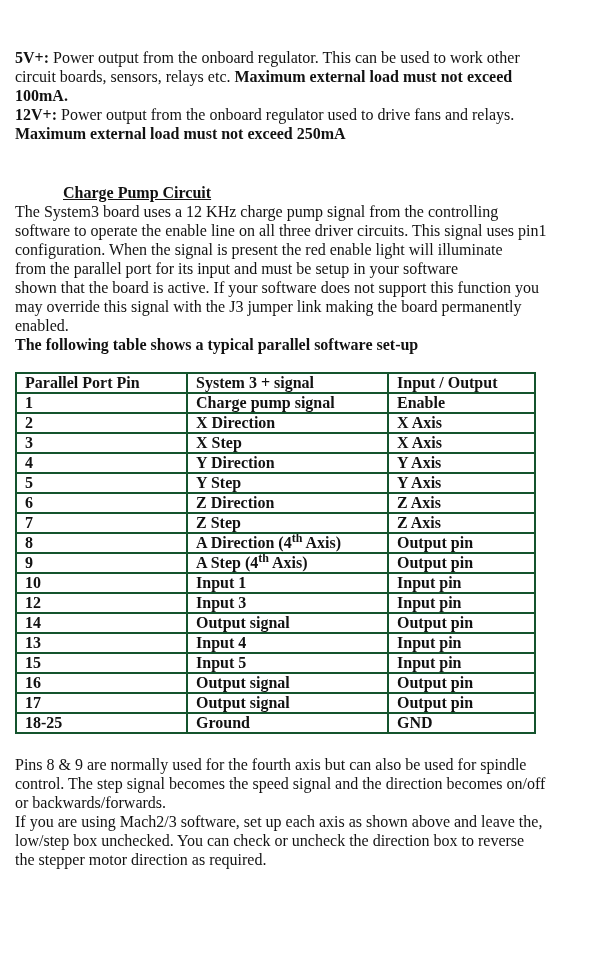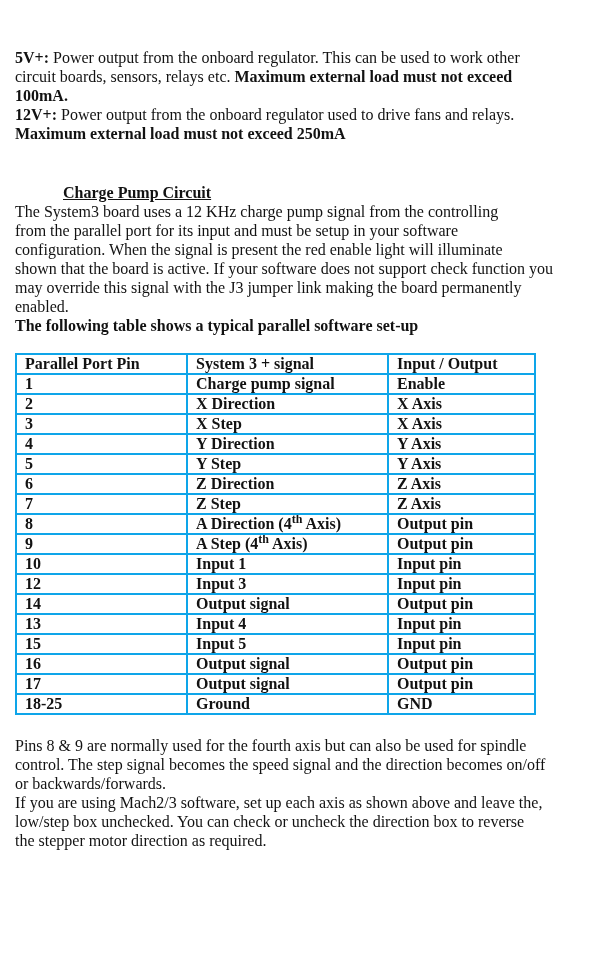--- a/index.html
+++ b/index.html
@@ -34,21 +34,21 @@
     line-height: 19px;
     font-weight: bold;
   }
   table.pin-table {
     border-collapse: collapse;
     margin-top: 18px;
     table-layout: fixed;
     width: 519px;
   }
   table.pin-table th, table.pin-table td {
-    border: 2px solid #0ea5e9;
+    border: 2px solid #14532d;
     font-size: 16px;
     font-weight: bold;
     text-align: left;
     vertical-align: middle;
     height: 18px;
     line-height: 17px;
     padding: 0 2px 1px 8px;
     overflow: hidden;
     white-space: nowrap;
   }
@@ -69,23 +69,24 @@
       <div class="line"><span>circuit boards, sensors, relays etc. </span><span class="b">Maximum external load must not exceed</span></div>
       <div class="line"><span class="b">100mA.</span></div>
       <div class="line"><span class="b">12V+:</span><span> Power output from the onboard regulator used to drive fans and relays.</span></div>
       <div class="line"><span class="b">Maximum external load must not exceed 250mA</span></div>
     </div>
 
   <div class="heading">Charge Pump Circuit</div>
 
   <div class="para">
       <div class="line"><span>The System3 board uses a 12 KHz charge pump signal from the controlling</span></div>
+      <div class="line"><span>software to operate the enable line on all three driver circuits. This signal uses pin1</span></div>
+      <div class="line"><span>configuration. When the signal is present the red enable light will illuminate</span></div>
       <div class="line"><span>from the parallel port for its input and must be setup in your software</span></div>
-      <div class="line"><span>configuration. When the signal is present the red enable light will illuminate</span></div>
-      <div class="line"><span>shown that the board is active. If your software does not support check function you</span></div>
+      <div class="line"><span>shown that the board is active. If your software does not support this function you</span></div>
       <div class="line"><span>may override this signal with the J3 jumper link making the board permanently</span></div>
       <div class="line"><span>enabled.</span></div>
     </div>
 
   <div class="table-intro">The following table shows a typical parallel software set-up</div>
 
   <table class="pin-table">
     <colgroup id="table-cols">
         <col style="width: 171px;">
         <col style="width: 201px;">

